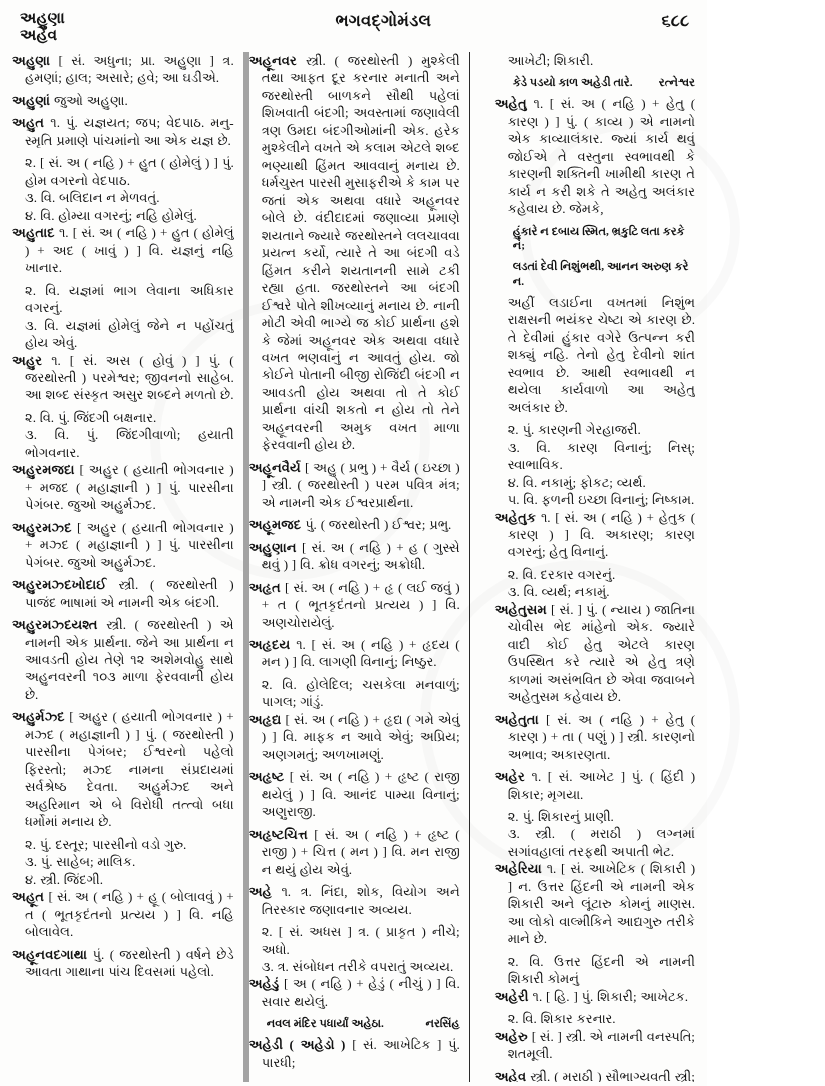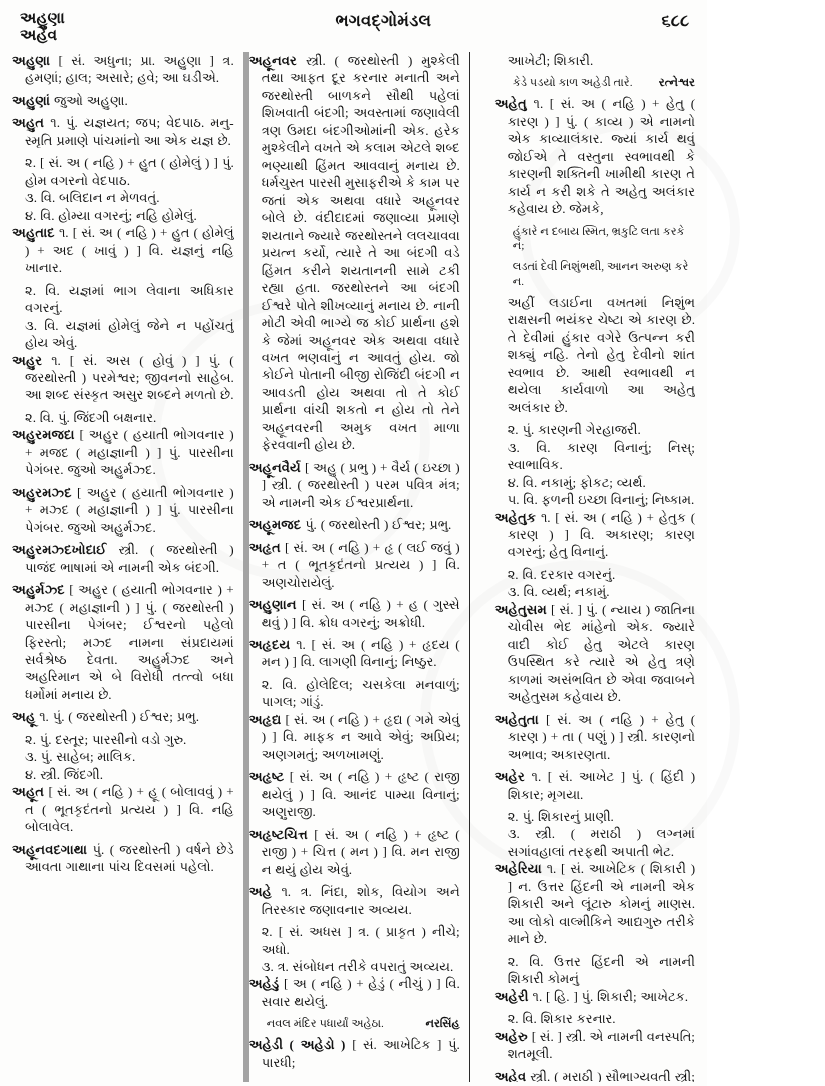--- a/index.html
+++ b/index.html
@@ -106,21 +106,21 @@
     font-size: 11.4px;
     line-height: 1.3;
     display: flex;
     justify-content: space-between;
     align-items: baseline;
     padding: 1px 0 1px 18px;
     text-indent: 0;
     margin-bottom: 4px;
     gap: 8px;
   }
-  .quote .q-text { font-weight: 400; }
+  .quote .q-text { font-weight: 700; }
   .quote .q-src  { font-weight: 700; white-space: nowrap; }
 
   
   .wm {
     position: absolute;
     border-radius: 50%;
     border: 10px solid rgba(0,0,0,0.022);
     pointer-events: none;
   }
   .wm1 { left: 150px; top: 300px; width: 260px; height: 260px; }
@@ -151,37 +151,38 @@
         <p class="entry"><span class="hw">અહુણાં </span><span>જુઓ અહુણા.</span></p>
         <p class="entry"><span class="hw">અહુત </span><span>૧. પું. યજ્ઞયત; જપ; વેદપાઠ. મનુ-</span><span> સ્મૃતિ પ્રમાણે પાંચમાંનો આ એક યજ્ઞ છે.</span></p>
         <p class="sense">૨. [ સં. અ ( નહિ ) + હુત ( હોમેલું ) ] પું. હોમ વગરનો વેદપાઠ.</p>
         <p class="sense">૩. વિ. બલિદાન ન મેળવતું.</p>
         <p class="sense">૪. વિ. હોમ્યા વગરનું; નહિ હોમેલું.</p>
         <p class="entry"><span class="hw">અહુતાદ </span><span>૧. [ સં. અ ( નહિ ) + હુત ( હોમેલું ) + અદ ( ખાવું ) ] વિ. યજ્ઞનું નહિ ખાનાર.</span></p>
         <p class="sense">૨. વિ. યજ્ઞમાં ભાગ લેવાના અધિકાર વગરનું.</p>
         <p class="sense">૩. વિ. યજ્ઞમાં હોમેલું જેને ન પહોંચતું હોય એવું.</p>
         <p class="entry"><span class="hw">અહુર </span><span>૧. [ સં. અસ ( હોવું ) ] પું. ( જરથોસ્તી ) પરમેશ્વર; જીવનનો સાહેબ.</span><span> આ શબ્દ સંસ્કૃત અસુર શબ્દને મળતો છે.</span></p>
         <p class="sense">૨. વિ. પું. જિંદગી બક્ષનાર.</p>
+        <p class="sense">૩. વિ. પું. જિંદગીવાળો; હયાતી ભોગવનાર.</p>
         <p class="entry"><span class="hw">અહુરમજદા </span><span>[ અહુર ( હયાતી ભોગવનાર ) + મજદ ( મહાજ્ઞાની ) ] પું. પારસીના પેગંબર.</span><span> જુઓ અહુર્મઝ્દ.</span></p>
         <p class="entry"><span class="hw">અહુરમઝ્દ </span><span>[ અહુર ( હયાતી ભોગવનાર ) + મઝ્દ ( મહાજ્ઞાની ) ] પું. પારસીના પેગંબર.</span><span> જુઓ અહુર્મઝ્દ.</span></p>
         <p class="entry"><span class="hw">અહુરમઝ્દખોદાઈ </span><span>સ્ત્રી. ( જરથોસ્તી ) પાજંદ ભાષામાં એ નામની એક બંદગી.</span></p>
+        <p class="entry"><span class="hw">અહુરમઝ્દયશ્ત </span><span>સ્ત્રી. ( જરથોસ્તી ) એ નામની એક પ્રાર્થના. જેને આ પ્રાર્થના ન આવડતી હોય તેણે ૧૨ અશેમવોહુ સાથે અહુનવરની ૧૦૩ માળા ફેરવવાની હોય છે.</span></p>
         <p class="entry"><span class="hw">અહુર્મઝ્દ </span><span>[ અહુર ( હયાતી ભોગવનાર ) + મઝ્દ ( મહાજ્ઞાની ) ] પું. ( જરથોસ્તી ) પારસીના પેગંબર; ઈશ્વરનો પહેલો ફિરસ્તો; મઝ્દ નામના સંપ્રદાયમાં સર્વશ્રેષ્ઠ દેવતા. અહુર્મઝ્દ અને અહરિમાન એ બે વિરોધી તત્ત્વો બધા ધર્મોમાં મનાય છે.</span></p>
-        <p class="entry"><span class="hw">અહૂ </span><span>૧. પું. ( જરથોસ્તી ) ઈશ્વર; પ્રભુ.</span></p>
         <p class="sense">૨. પું. દસ્તૂર; પારસીનો વડો ગુરુ.</p>
         <p class="sense">૩. પું. સાહેબ; માલિક.</p>
         <p class="sense">૪. સ્ત્રી. જિંદગી.</p>
         <p class="entry"><span class="hw">અહૂત </span><span>[ સં. અ ( નહિ ) + હૂ ( બોલાવવું ) + ત ( ભૂતકૃદંતનો પ્રત્યય ) ] વિ. નહિ બોલાવેલ.</span></p>
         <p class="entry"><span class="hw">અહૂનવદગાથા </span><span>પું. ( જરથોસ્તી ) વર્ષને છેડે આવતા ગાથાના પાંચ દિવસમાં પહેલો.</span></p>
       </div>
     <div class="col col-2">
         <p class="entry"><span class="hw">અહૂનવર </span><span>સ્ત્રી. ( જરથોસ્તી ) મુશ્કેલી તથા આફત દૂર કરનાર મનાતી અને જરથોસ્તી બાળકને સૌથી પહેલાં શિખવાતી બંદગી; અવસ્તામાં જણાવેલી ત્રણ ઉમદા બંદગીઓમાંની એક. હરેક મુશ્કેલીને વખતે એ કલામ એટલે શબ્દ ભણ્યાથી હિંમત આવવાનું મનાય છે. ધર્મચુસ્ત પારસી મુસાફરીએ કે કામ પર જતાં એક અથવા વધારે અહૂનવર બોલે છે. વંદીદાદમાં જણાવ્યા પ્રમાણે શયતાને જ્યારે જરથોસ્તને લલચાવવા પ્રયત્ન કર્યો, ત્યારે તે આ બંદગી વડે હિંમત કરીને શયતાનની સામે ટકી રહ્યા હતા. જરથોસ્તને આ બંદગી ઈશ્વરે પોતે શીખવ્યાનું મનાય છે. નાની મોટી એવી ભાગ્યે જ કોઈ પ્રાર્થના હશે કે જેમાં અહૂનવર એક અથવા વધારે વખત ભણવાનું ન આવતું હોય. જો કોઈને પોતાની બીજી રોજિંદી બંદગી ન આવડતી હોય અથવા તો તે કોઈ પ્રાર્થના વાંચી શકતો ન હોય તો તેને અહૂનવરની અમુક વખત માળા ફેરવવાની હોય છે.</span></p>
         <p class="entry"><span class="hw">અહૂનવૈર્ય </span><span>[ અહુ ( પ્રભુ ) + વૈર્ય ( ઇચ્છા ) ] સ્ત્રી. ( જરથોસ્તી ) પરમ પવિત્ર મંત્ર; એ નામની એક ઈશ્વરપ્રાર્થના.</span></p>
         <p class="entry"><span class="hw">અહૂમજદ </span><span>પું. ( જરથોસ્તી ) ઈશ્વર; પ્રભુ.</span></p>
+        <p class="entry"><span class="hw">અહુણાન </span><span>[ સં. અ ( નહિ ) + હ ( ગુસ્સે થવું ) ] વિ. ક્રોધ વગરનું; અક્રોધી.</span></p>
         <p class="entry"><span class="hw">અહૃત </span><span>[ સં. અ ( નહિ ) + હૃ ( લઈ જવું ) + ત ( ભૂતકૃદંતનો પ્રત્યય ) ] વિ. અણચોરાયેલું.</span></p>
-        <p class="entry"><span class="hw">અહુણાન </span><span>[ સં. અ ( નહિ ) + હ ( ગુસ્સે થવું ) ] વિ. ક્રોધ વગરનું; અક્રોધી.</span></p>
         <p class="entry"><span class="hw">અહૃદય </span><span>૧. [ સં. અ ( નહિ ) + હૃદય ( મન ) ] વિ. લાગણી વિનાનું; નિષ્ઠુર.</span></p>
         <p class="sense">૨. વિ. હોલેદિલ; ચસકેલા મનવાળું; પાગલ; ગાંડું.</p>
         <p class="entry"><span class="hw">અહૃદ્ય </span><span>[ સં. અ ( નહિ ) + હૃદ્ય ( ગમે એવું ) ] વિ. માફક ન આવે એવું; અપ્રિય; અણગમતું; અળખામણું.</span></p>
         <p class="entry"><span class="hw">અહૃષ્ટ </span><span>[ સં. અ ( નહિ ) + હૃષ્ટ ( રાજી થયેલું ) ] વિ. આનંદ પામ્યા વિનાનું; અણુરાજી.</span></p>
         <p class="entry"><span class="hw">અહૃષ્ટચિત્ત </span><span>[ સં. અ ( નહિ ) + હૃષ્ટ ( રાજી ) + ચિત્ત ( મન ) ] વિ. મન રાજી ન થયું હોય એવું.</span></p>
         <p class="entry"><span class="hw">અહે </span><span>૧. ત્ર. નિંદા, શોક, વિયોગ અને તિરસ્કાર જણાવનાર અવ્યય.</span></p>
         <p class="sense">૨. [ સં. અધસ ] ત્ર. ( પ્રાકૃત ) નીચે; અધો.</p>
         <p class="sense">૩. ત્ર. સંબોધન તરીકે વપરાતું અવ્યય.</p>
         <p class="entry"><span class="hw">અહેડું </span><span>[ અ ( નહિ ) + હેડું ( નીચું ) ] વિ. સવાર થયેલું.</span></p>
         <div class="quote">

